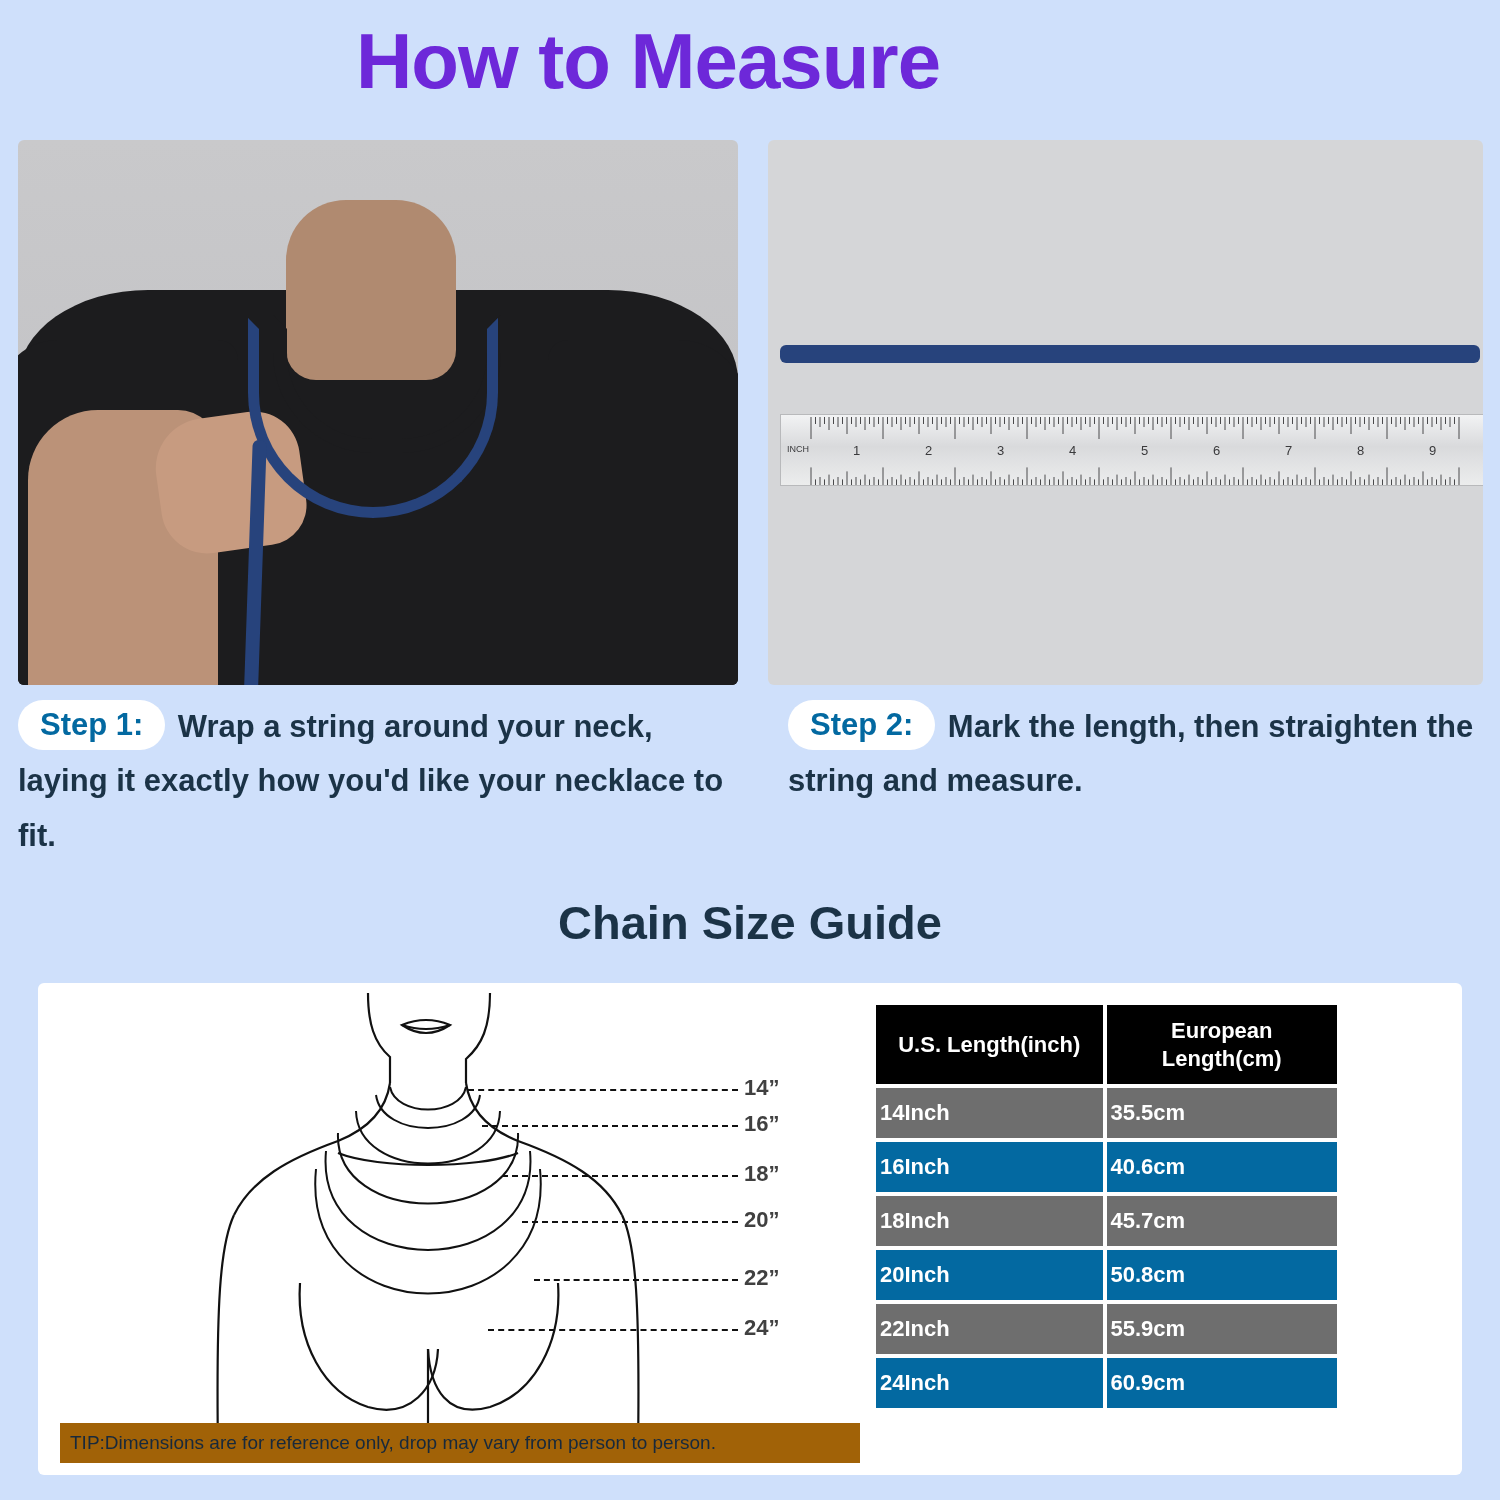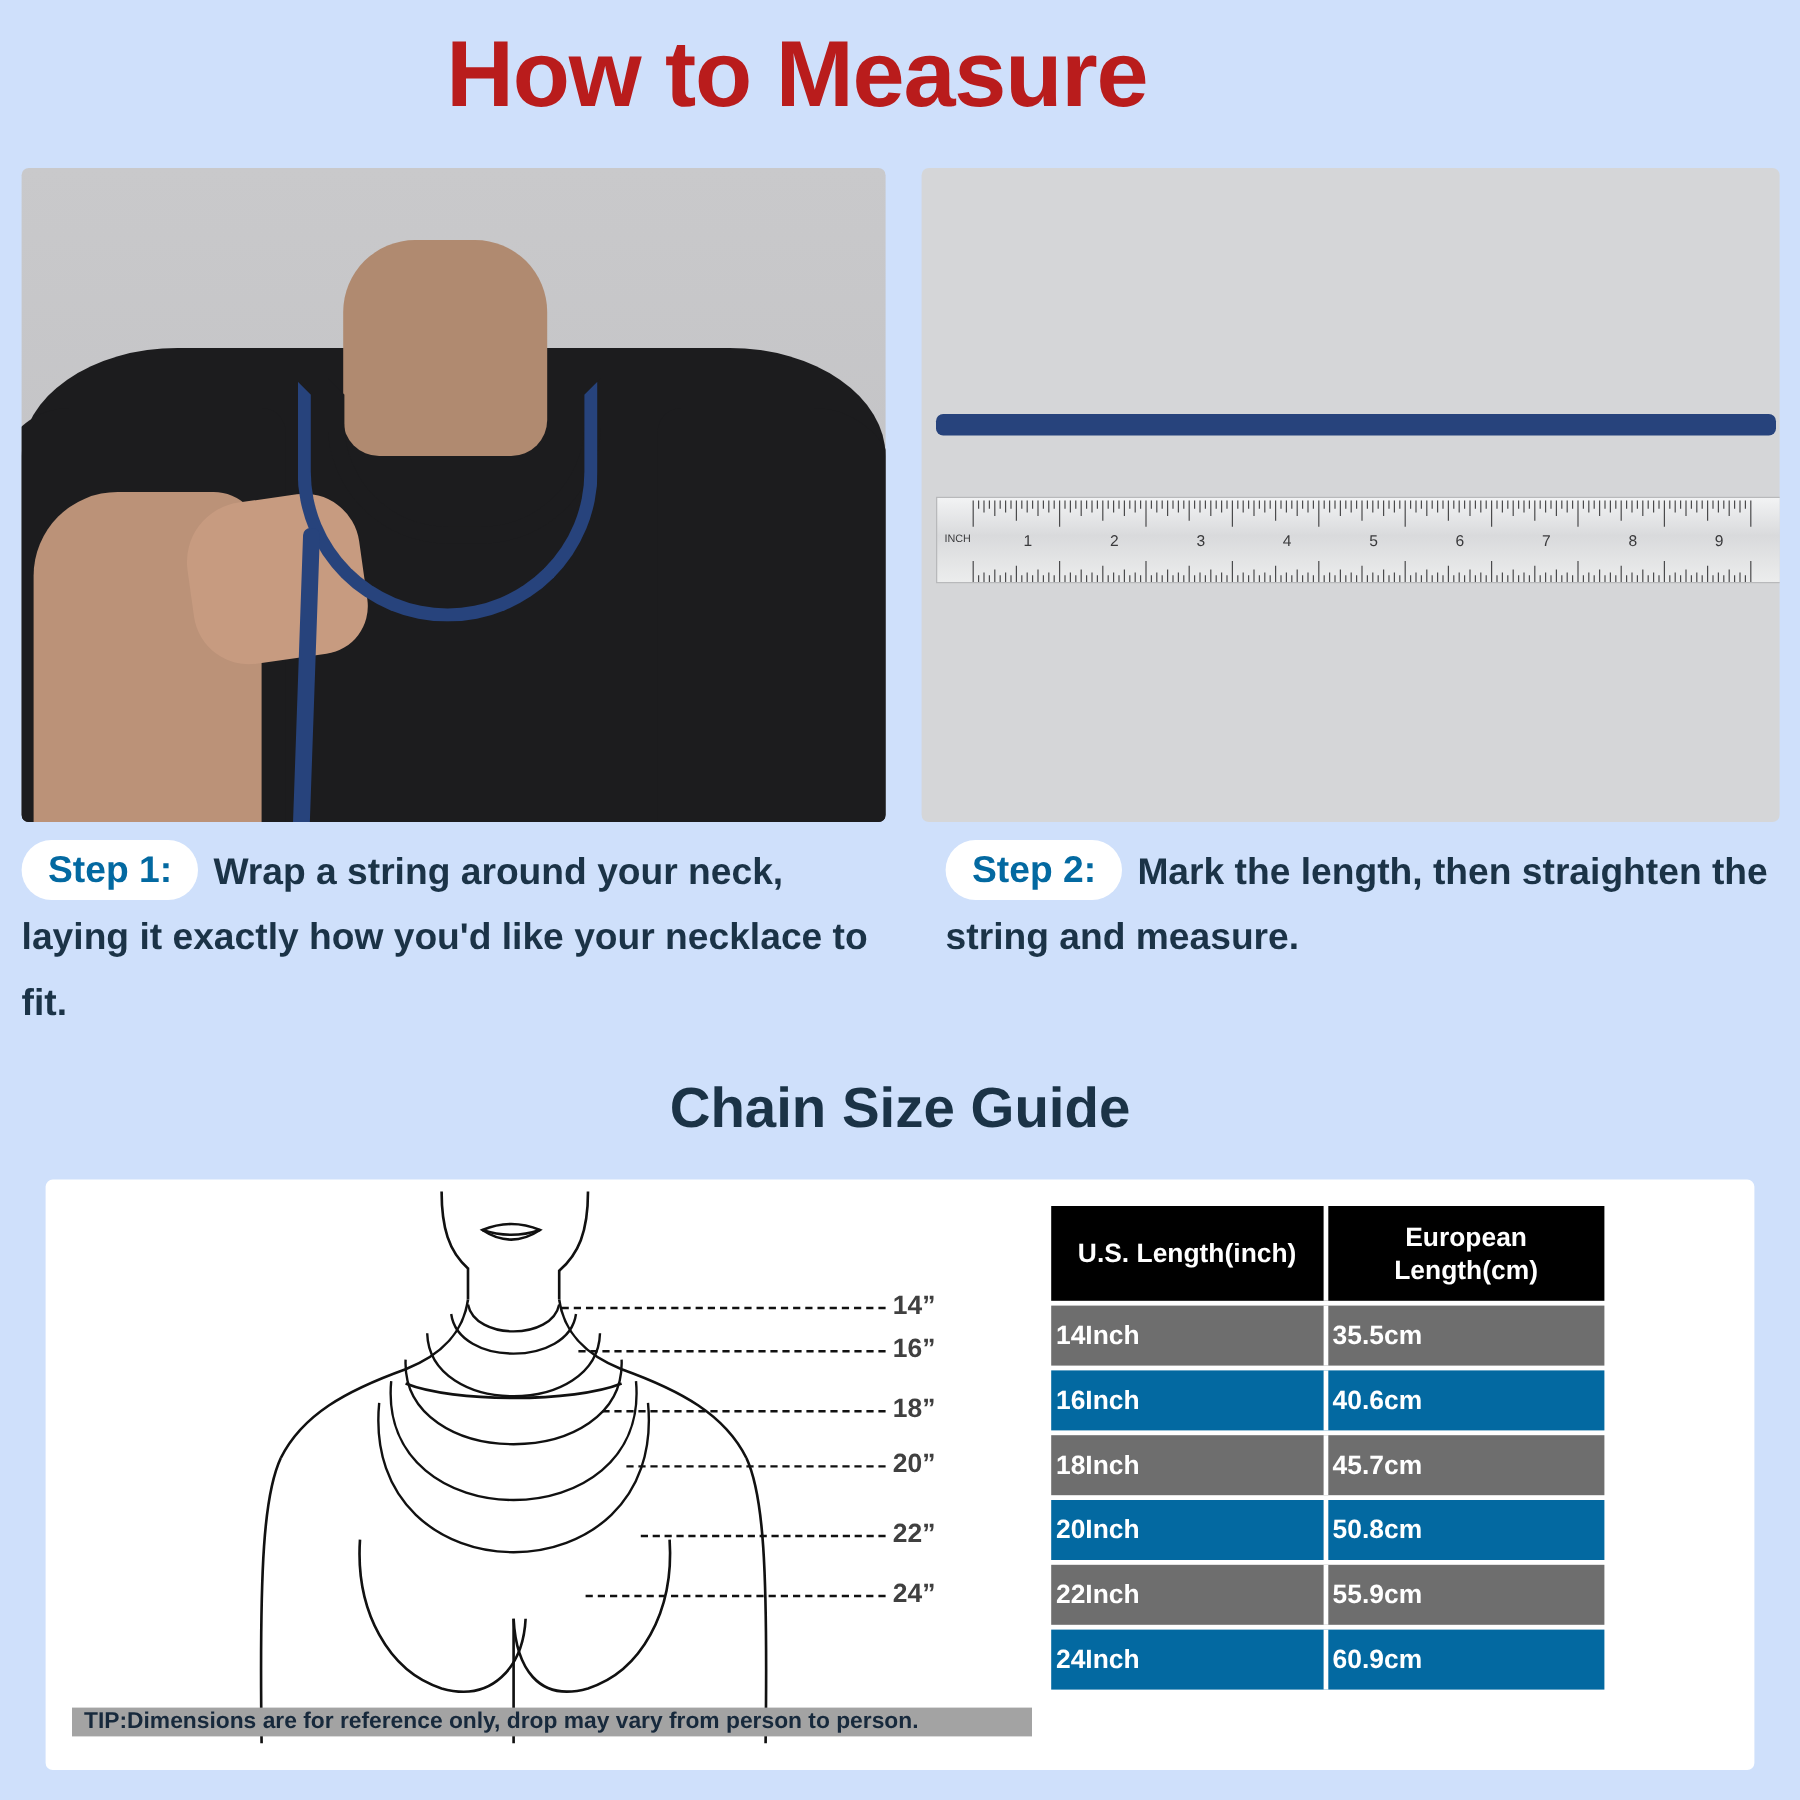--- a/index.html
+++ b/index.html
@@ -15,26 +15,26 @@
     overflow: hidden;
   }
   .page {
     position: relative;
     width: 1500px;
     height: 1500px;
   }
   .main-title {
     position: absolute;
     top: 16px;
-    left: 16px;
+    left: 0;
     width: 1296px;
     text-align: center;
     font-size: 78px;
     font-weight: bold;
-    color: #b91c1c;
+    color: #6d28d9;
     letter-spacing: -1px;
   }
 
   
   .photo {
     position: absolute;
     border-radius: 6px;
     overflow: hidden;
   }
   #photo-left {
@@ -237,29 +237,29 @@
     left: 0;
     top: 0;
     width: 800px;
     height: 492px;
   }
   .tip-bar {
     position: absolute;
     left: 22px;
     top: 440px;
     width: 800px;
-    height: 24px;
-    background: #a3a3a3;
+    height: 40px;
+    background: #a16207;
     display: flex;
     align-items: center;
     padding-left: 10px;
     box-sizing: border-box;
     font-size: 19px;
     color: #17293c;
-    font-weight: bold;
+    font-weight: normal;
   }
 
   
   #size-table {
     position: absolute;
     left: 838px;
     top: 18px;
     width: 461px;
     border-collapse: separate;
     border-spacing: 0 4px;

